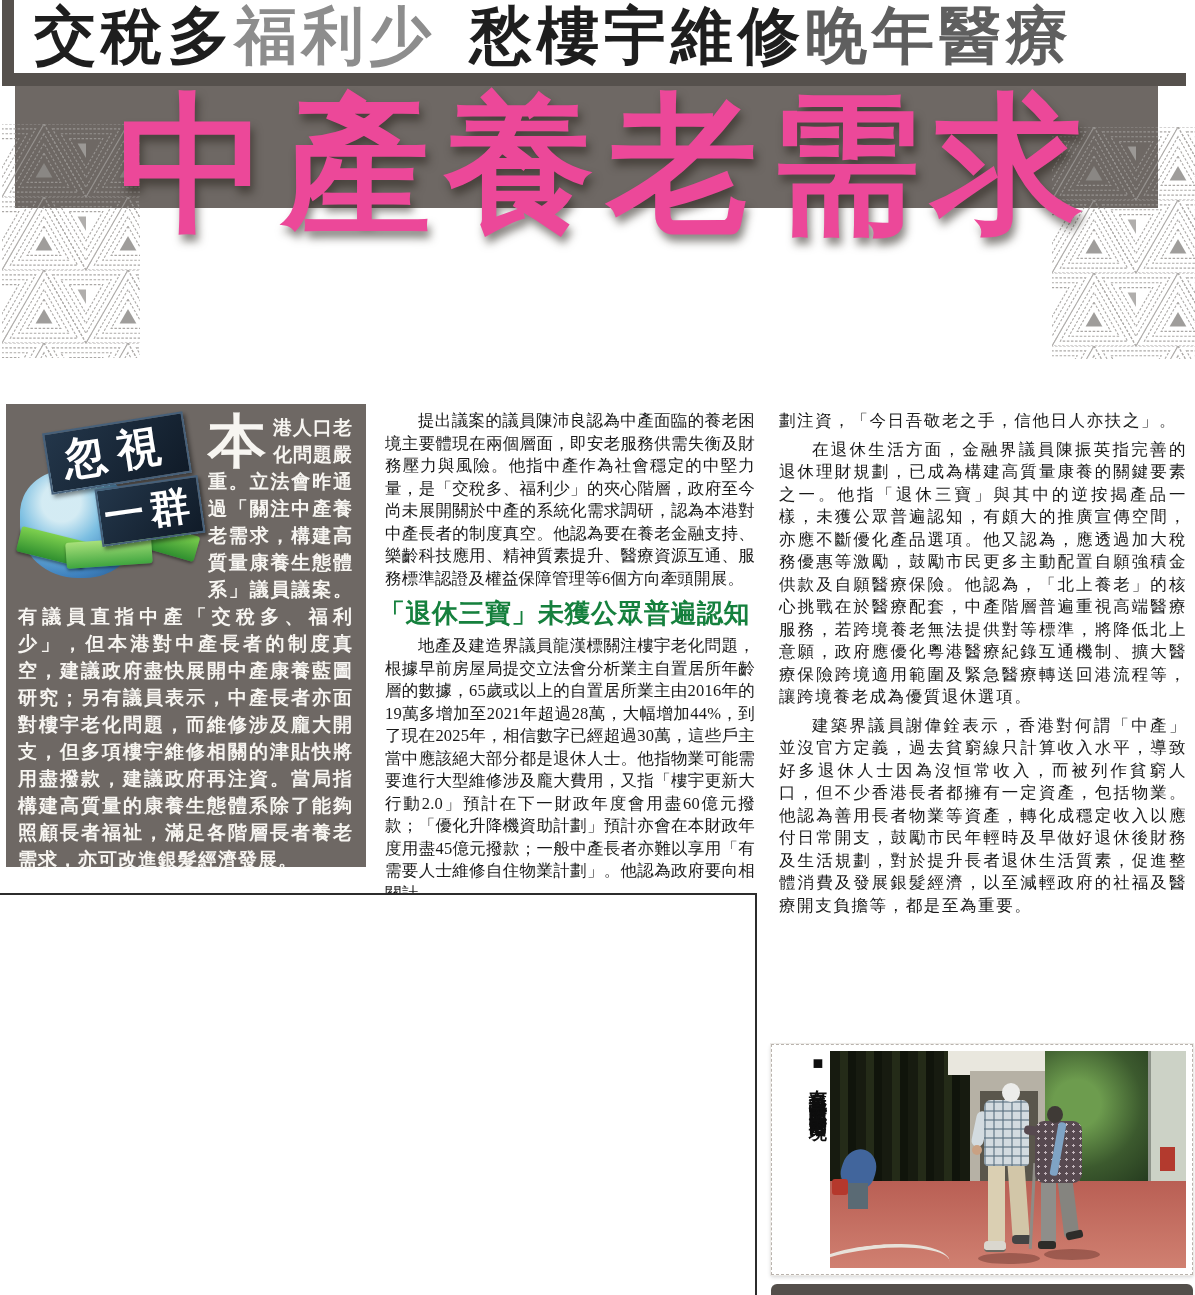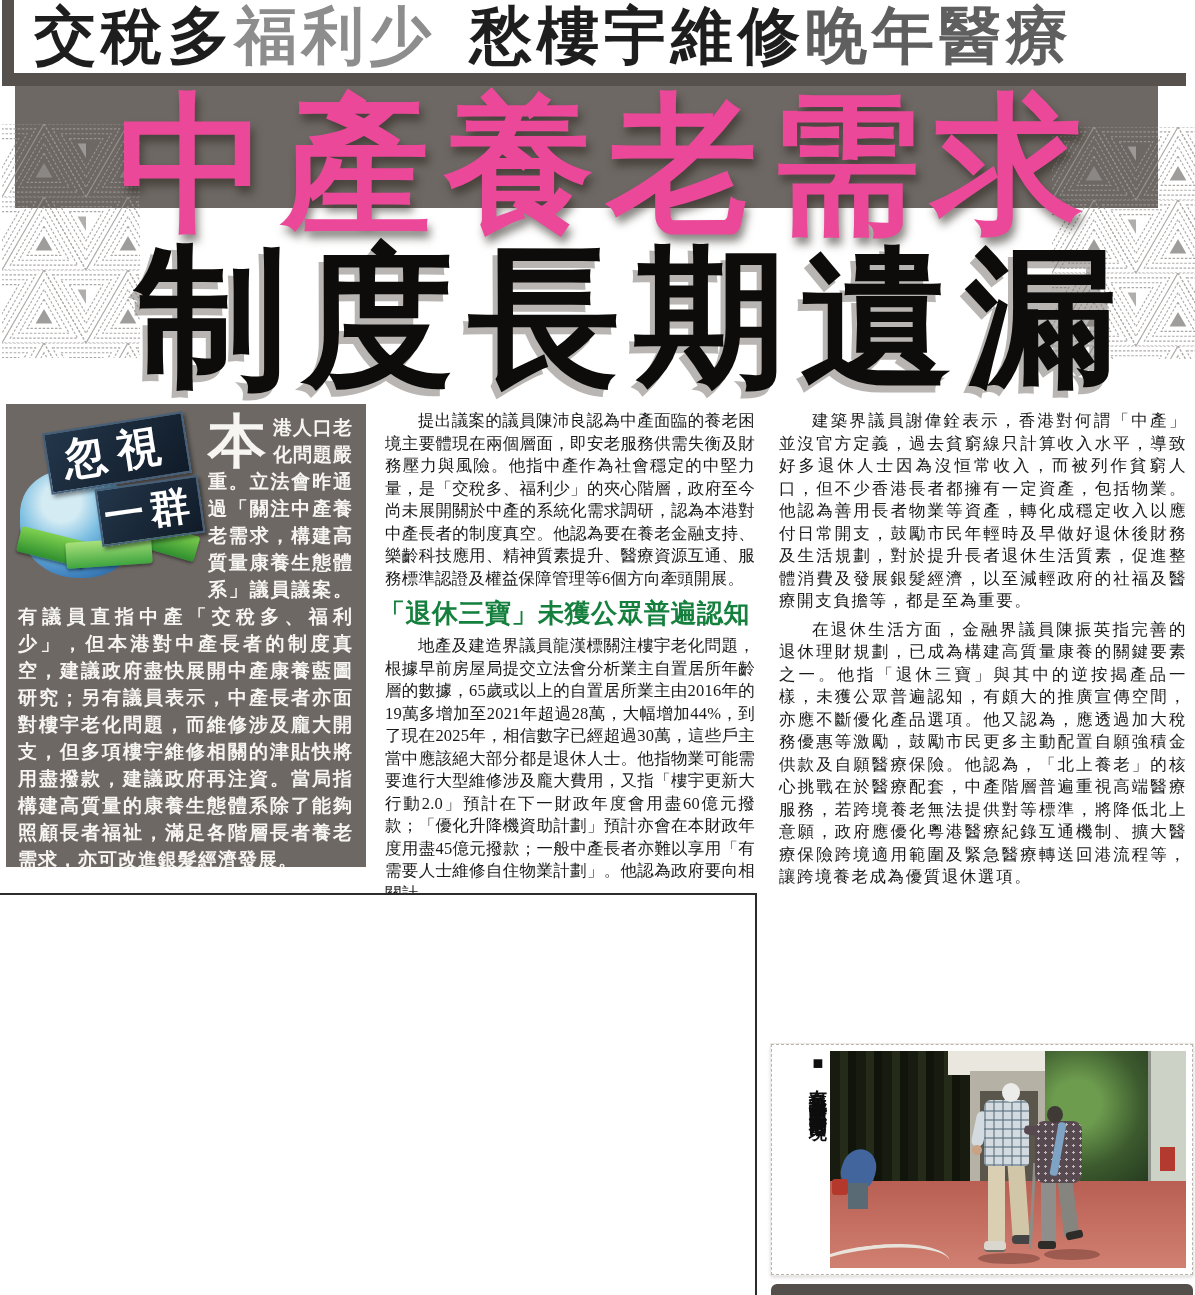--- a/index.html
+++ b/index.html
@@ -133,21 +133,20 @@
         <path d="M75.6 19.5 L92.4 19.5 L84 34 Z" fill="#a3a19e"></path>
       </pattern>
     </defs>
     <rect width="138" height="234" fill="url(#tripat)"></rect>
   </svg>
   <svg id="pat-right" class="pat" width="143" height="232" viewBox="0 0 143 232">
     <rect width="143" height="232" fill="url(#tripat)"></rect>
   </svg>
 
   <div id="hl-yellow" class="sans">中產養老需求</div>
-  <div id="hl-black" class="sans">制度長期遺漏</div>
 
   <div id="lead-box" class="sans">
     <div id="logo">
       <div id="gem"></div>
       <div id="rib-l" class="ribbon"></div>
       <div id="rib-r" class="ribbon"></div>
       <div id="rib-c" class="ribbon"></div>
       <div id="plate1" class="plate">忽視</div>
       <div id="plate2" class="plate">一群</div>
     </div>
@@ -156,22 +155,23 @@
     </div>
   </div>
 
   <div id="col-mid" class="col">
     <p>提出議案的議員陳沛良認為中產面臨的養老困境主要體現在兩個層面，即安老服務供需失衡及財務壓力與風險。他指中產作為社會穩定的中堅力量，是「交稅多、福利少」的夾心階層，政府至今尚未展開關於中產的系統化需求調研，認為本港對中產長者的制度真空。他認為要在養老金融支持、樂齡科技應用、精神質素提升、醫療資源互通、服務標準認證及權益保障管理等6個方向牽頭開展。</p>
     <p id="subhead">「退休三寶」未獲公眾普遍認知</p>
     <p>地產及建造界議員龍漢標關注樓宇老化問題，根據早前房屋局提交立法會分析業主自置居所年齡層的數據，65歲或以上的自置居所業主由2016年的19萬多增加至2021年超過28萬，大幅增加44%，到了現在2025年，相信數字已經超過30萬，這些戶主當中應該絕大部分都是退休人士。他指物業可能需要進行大型維修涉及龐大費用，又指「樓宇更新大行動2.0」預計在下一財政年度會用盡60億元撥款；「優化升降機資助計劃」預計亦會在本財政年度用盡45億元撥款；一般中產長者亦難以享用「有需要人士維修自住物業計劃」。他認為政府要向相關計</p>
   </div>
 
   <div id="col-right" class="col">
+    <p class="cont">劃注資，「今日吾敬老之手，信他日人亦扶之」。</p>
+    <p>在退休生活方面，金融界議員陳振英指完善的退休理財規劃，已成為構建高質量康養的關鍵要素之一。他指「退休三寶」與其中的逆按揭產品一樣，未獲公眾普遍認知，有頗大的推廣宣傳空間，亦應不斷優化產品選項。他又認為，應透過加大稅務優惠等激勵，鼓勵市民更多主動配置自願強積金供款及自願醫療保險。他認為，「北上養老」的核心挑戰在於醫療配套，中產階層普遍重視高端醫療服務，若跨境養老無法提供對等標準，將降低北上意願，政府應優化粵港醫療紀錄互通機制、擴大醫療保險跨境適用範圍及緊急醫療轉送回港流程等，讓跨境養老成為優質退休選項。</p>
     <p>建築界議員謝偉銓表示，香港對何謂「中產」並沒官方定義，過去貧窮線只計算收入水平，導致好多退休人士因為沒恒常收入，而被列作貧窮人口，但不少香港長者都擁有一定資產，包括物業。他認為善用長者物業等資產，轉化成穩定收入以應付日常開支，鼓勵市民年輕時及早做好退休後財務及生活規劃，對於提升長者退休生活質素，促進整體消費及發展銀髮經濟，以至減輕政府的社福及醫療開支負擔等，都是至為重要。</p>
-    <p>在退休生活方面，金融界議員陳振英指完善的退休理財規劃，已成為構建高質量康養的關鍵要素之一。他指「退休三寶」與其中的逆按揭產品一樣，未獲公眾普遍認知，有頗大的推廣宣傳空間，亦應不斷優化產品選項。他又認為，應透過加大稅務優惠等激勵，鼓勵市民更多主動配置自願強積金供款及自願醫療保險。他認為，「北上養老」的核心挑戰在於醫療配套，中產階層普遍重視高端醫療服務，若跨境養老無法提供對等標準，將降低北上意願，政府應優化粵港醫療紀錄互通機制、擴大醫療保險跨境適用範圍及緊急醫療轉送回港流程等，讓跨境養老成為優質退休選項。</p>
   </div>
 
   <div id="empty-box"></div>
 
   <div id="photo-frame">
     <div id="photo-caption">■有議員指中產亦面臨養老的困境。</div>
     <div id="photo">
       <div class="ph-trees"></div>
       <div class="ph-beam"></div>
       <div class="ph-building"></div>

